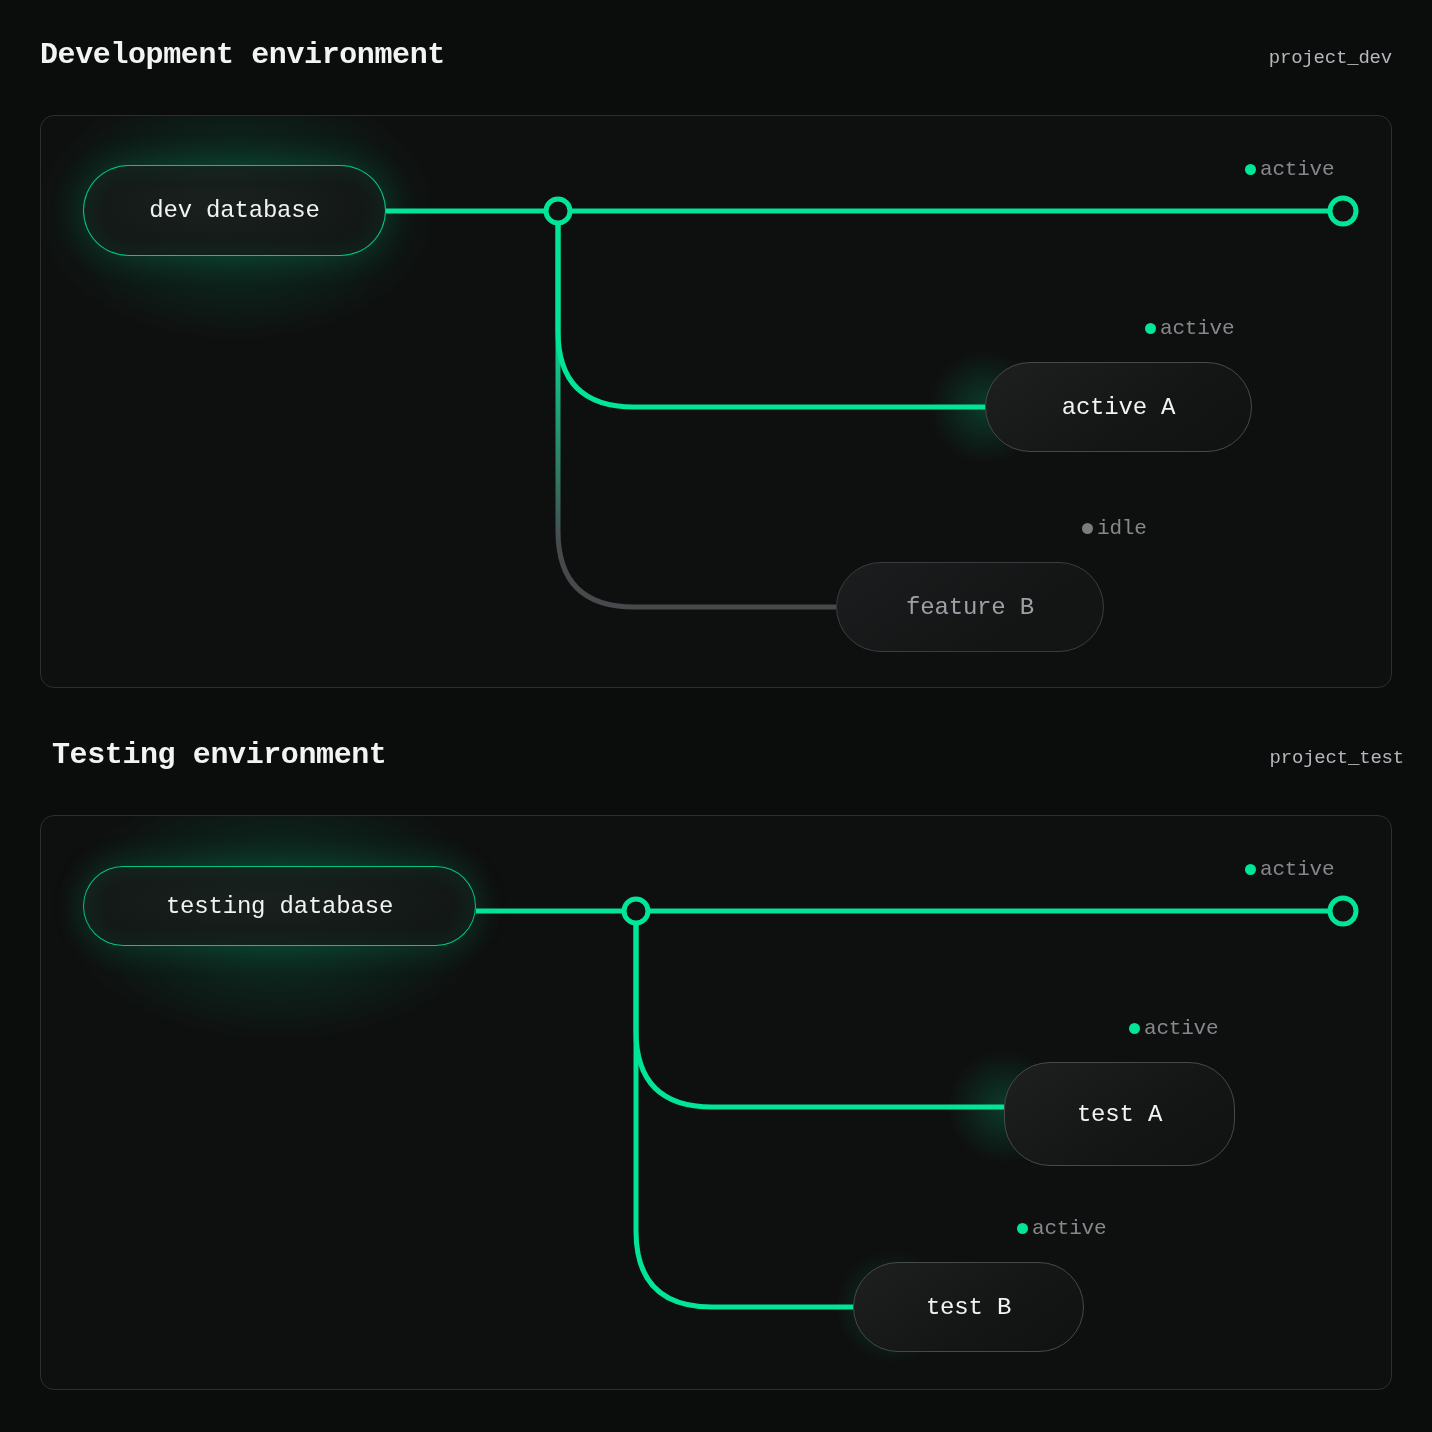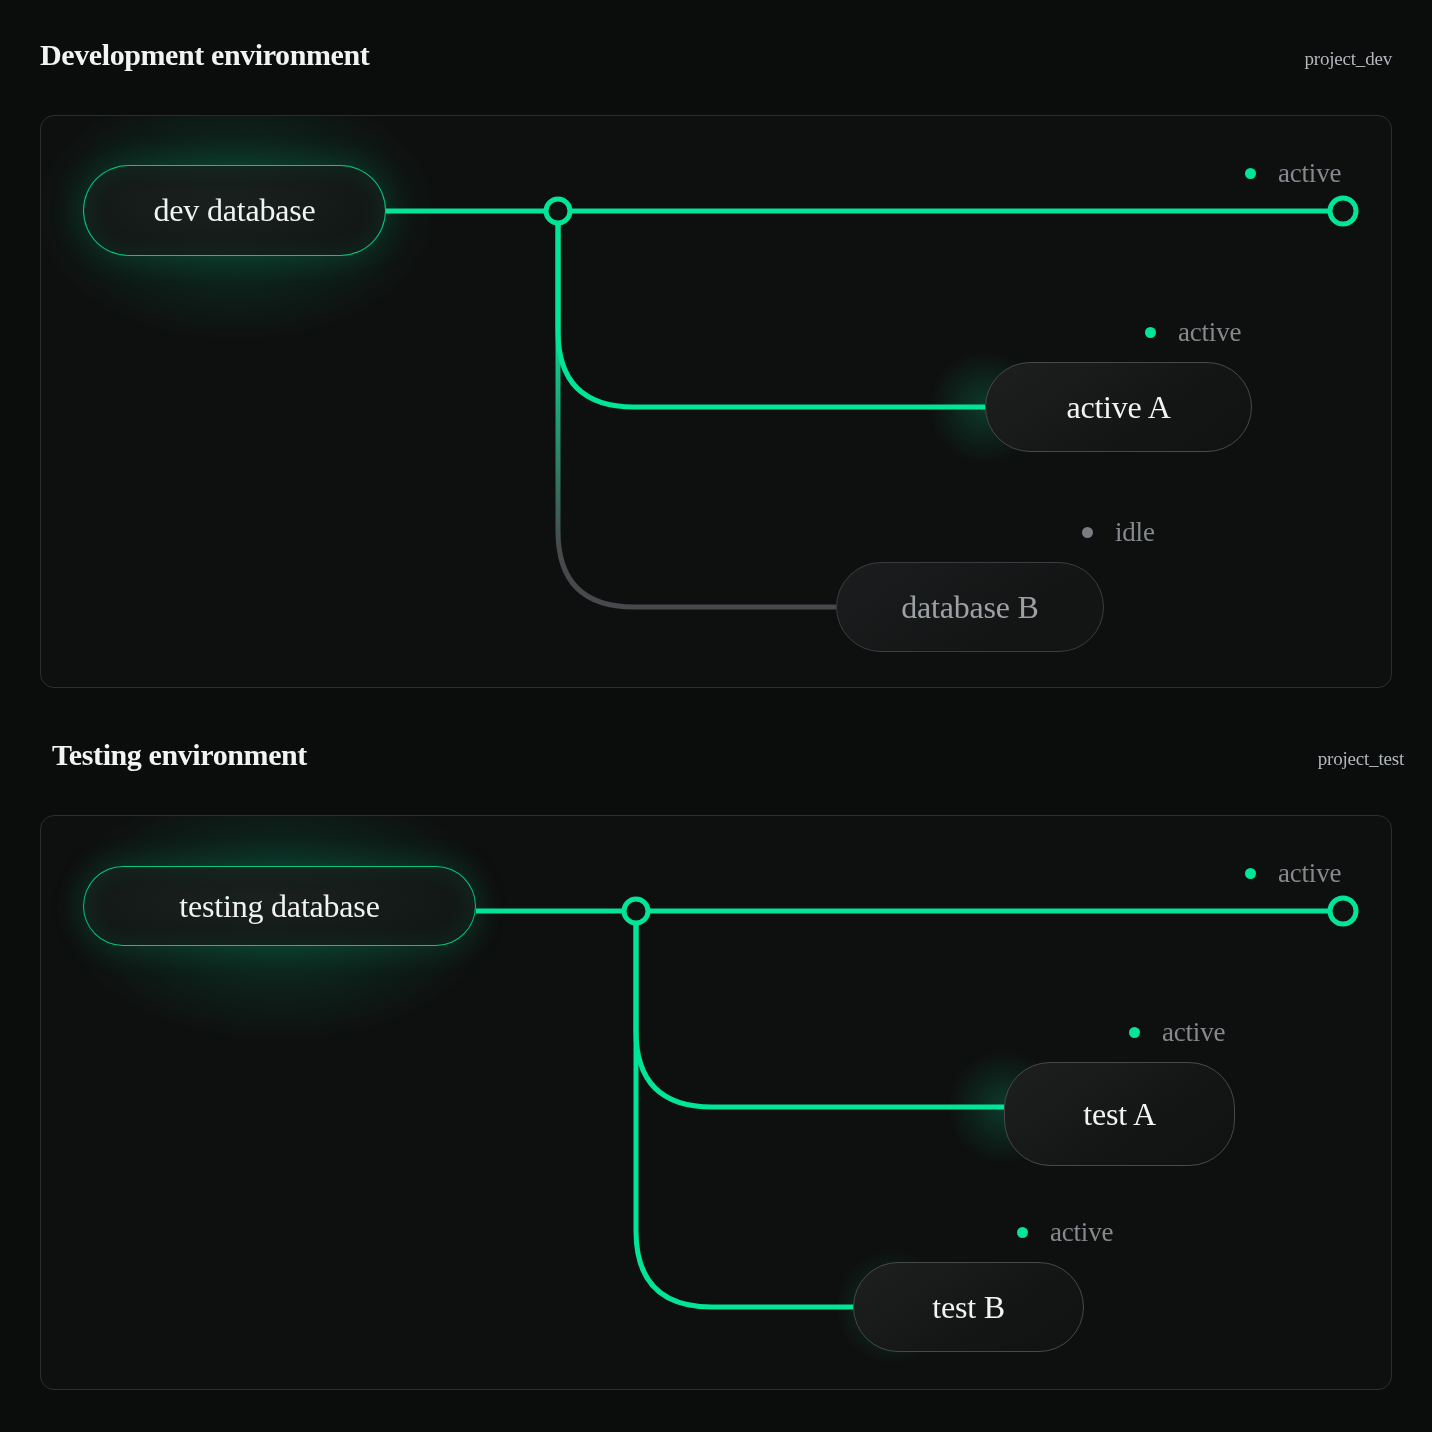--- a/index.html
+++ b/index.html
@@ -10,21 +10,21 @@
     --panel-border:#2c2f31;
     --text-primary:#f2f3f3;
     --text-muted:#b4b8bc;
     --status-text:#85898d;
     --idle-text:#9da1a5;
   }
   html,body{margin:0;padding:0;background:var(--page-bg);}
   .canvas{
     position:relative;width:1432px;height:1432px;overflow:hidden;
     background:var(--page-bg);
-    font-family:Liberation Serif, serif;
+    font-family:Liberation Mono, monospace;
   }
   .section-header{
     position:absolute;left:40px;width:1352px;height:44px;
     display:flex;justify-content:space-between;align-items:baseline;
   }
   .section-title{
     font-size:30px;font-weight:700;color:var(--text-primary);
     letter-spacing:-0.4px;margin:0;
   }
   .project-label{
@@ -37,35 +37,35 @@
     border-radius:14px;
     box-sizing:border-box;
     overflow:hidden;
   }
   .panel svg{position:absolute;left:0;top:0;}
   .glow{position:absolute;pointer-events:none;
     background:radial-gradient(closest-side,rgba(0,229,153,0.20) 0%,rgba(0,229,153,0.07) 45%,rgba(0,229,153,0) 72%);}
   .node{
     position:absolute;display:flex;align-items:center;justify-content:center;
     border-radius:46px;box-sizing:border-box;
-    font-size:32px;letter-spacing:-0.2px;
+    font-size:24px;letter-spacing:-0.2px;
     background:linear-gradient(145deg,#1d201f 0%,#141616 60%,#101212 100%);
     color:var(--text-primary);
   }
   .node.root{
     border:1.5px solid rgba(0,229,153,0.85);
     background:radial-gradient(120% 160% at 45% 40%,#19211e 0%,#0f1211 70%);
     box-shadow:0 0 34px rgba(0,229,153,0.18), inset 0 0 26px rgba(0,229,153,0.10);
   }
   .node.branch-active{border:1.5px solid #45494c;}
   .node.branch-idle{border:1.5px solid #3a3d3f;color:var(--idle-text);
     background:linear-gradient(145deg,#1b1d1e 0%,#131515 70%);}
   .status{
-    position:absolute;display:flex;align-items:center;gap:22px;
-    font-size:27px;color:var(--status-text);letter-spacing:-0.2px;
+    position:absolute;display:flex;align-items:center;gap:4px;
+    font-size:21px;color:var(--status-text);letter-spacing:-0.2px;
   }
   .status .dot{width:11px;height:11px;border-radius:50%;}
   .status .dot.green{background:var(--accent-green);}
   .status .dot.gray{background:#797d81;}
 </style>
 </head>
 <body>
 
 <div class="canvas">
 
@@ -106,21 +106,21 @@
       <span>idle</span>
     </div>
 
     <div class="node root" style="left:42px;top:49px;width:303px;height:91px;">
       <span>dev database</span>
     </div>
     <div class="node branch-active" style="left:944px;top:246px;width:267px;height:90px;">
       <span>active A</span>
     </div>
     <div class="node branch-idle" style="left:795px;top:446px;width:268px;height:90px;">
-      <span>database B</span>
+      <span>feature B</span>
     </div>
   </div>
 
   <div class="section-header" style="top:738px;margin-left:12px;">
     <h2 class="section-title">Testing environment</h2>
     <span class="project-label">project_test</span>
   </div>
 
   <div class="panel" style="top:815px;height:575px;">
     <div class="glow" style="left:-72px;top:-90px;width:620px;height:370px;"></div>

